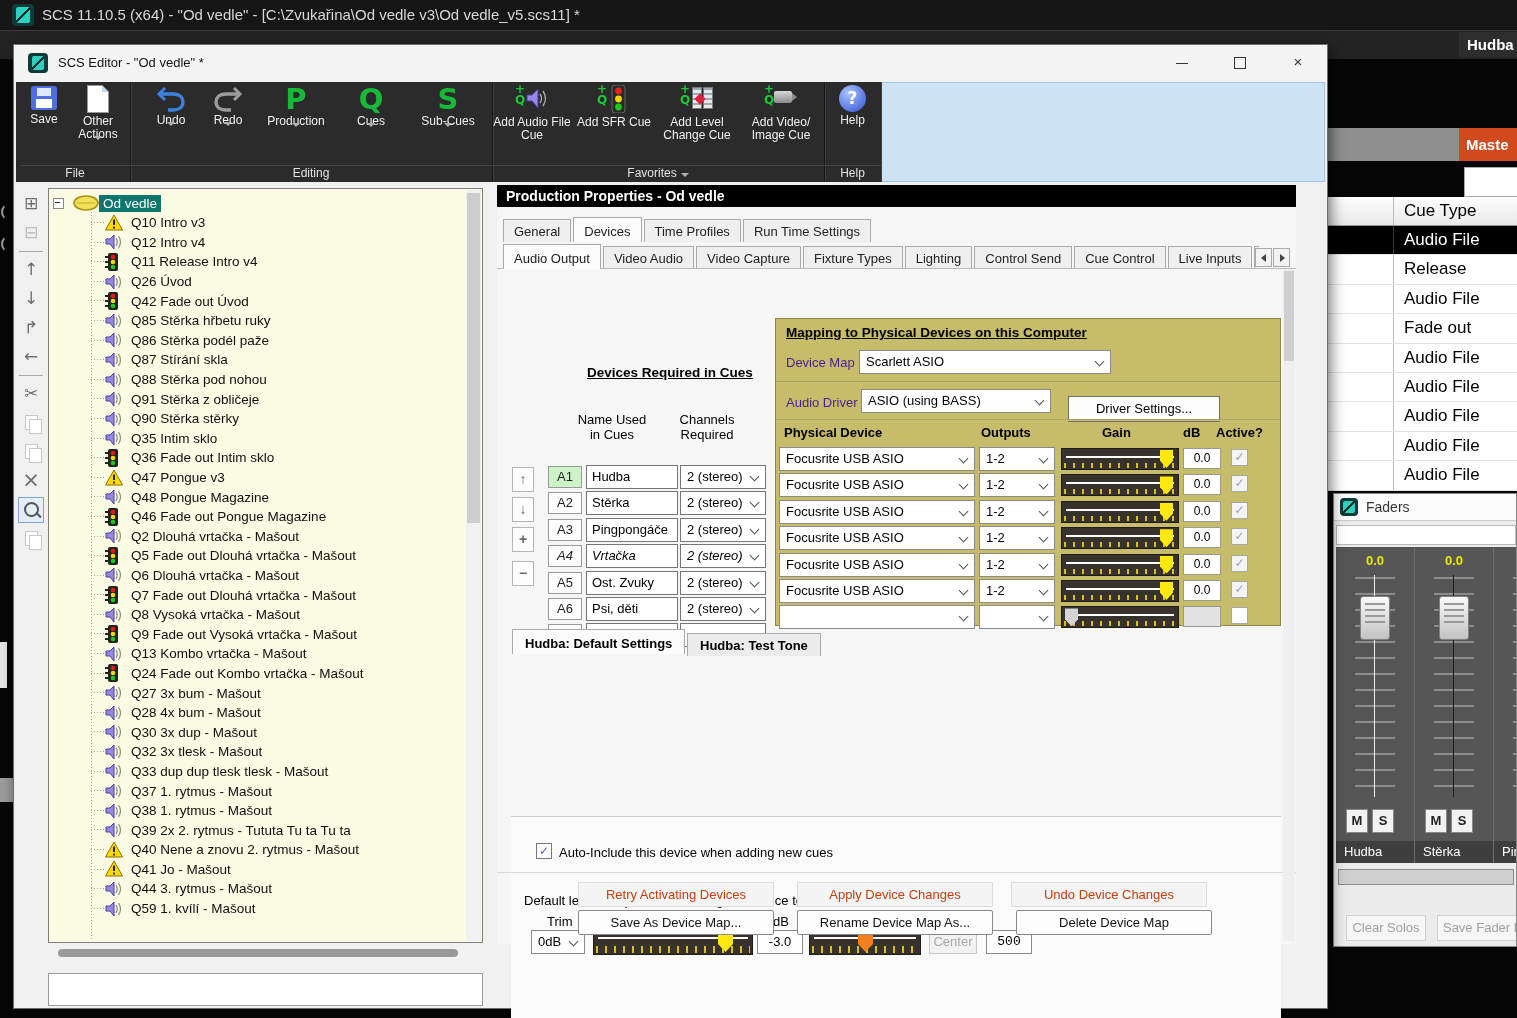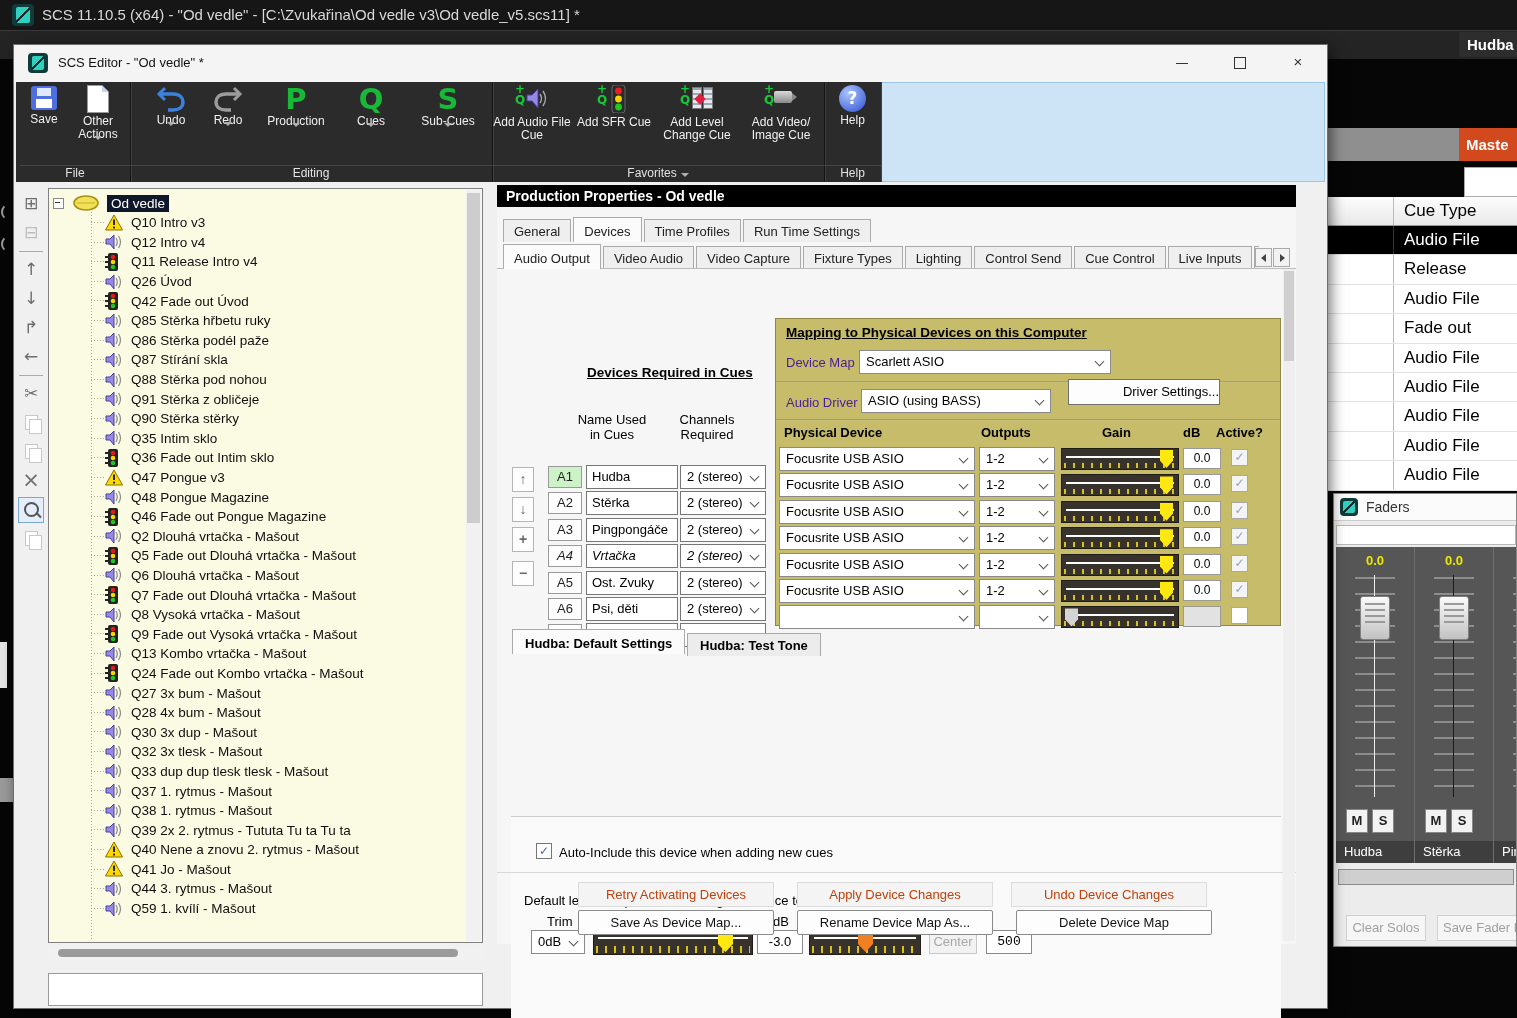--- a/index.html
+++ b/index.html
@@ -117,21 +117,21 @@
   .mag{position:relative;display:inline-block;width:11px;height:11px;border:2px solid #555;border-radius:50%;margin-top:4px;}
   .mag::after{content:"";position:absolute;left:9px;top:10px;width:7px;height:2px;background:#555;transform:rotate(45deg);}
 
   
   #tree-panel{left:34px;top:143px;width:435px;height:755px;background:#fbfae2;border:1px solid #808080;box-sizing:border-box;overflow:hidden;}
   #tree-vline{position:absolute;left:42px;top:14px;width:1px;height:738px;
      background:repeating-linear-gradient(180deg,#a8a896 0 1px,transparent 1px 3px);}
   #tree-root-row{position:absolute;left:4px;top:4px;height:20px;display:flex;align-items:center;}
   .expander{width:9px;height:9px;background:#fff;border:1px solid #888;position:relative;margin-right:9px;}
   .expander::after{content:"";position:absolute;left:1px;top:3px;width:5px;height:1px;background:#333;}
-  #tree-root-label{background:#0f172a;color:#fff;font-size:13.5px;padding:1px 4px;margin-left:8px;text-align:center;}
+  #tree-root-label{background:#0f766e;color:#fff;font-size:13.5px;padding:1px 4px;text-align:center;}
   #tree-items{position:absolute;left:0;top:24px;right:18px;}
   .trow{position:relative;height:19.6px;display:flex;align-items:center;padding-left:56px;white-space:nowrap;}
   .tconn{position:absolute;left:42px;top:9px;width:14px;height:1px;
      background:repeating-linear-gradient(90deg,#a8a896 0 1px,transparent 1px 3px);}
   .ticon{width:20px;height:18px;flex:0 0 20px;}
   .tlabel{font-size:13.5px;color:#101010;margin-left:6px;}
   #tree-vscroll{position:absolute;right:1px;top:1px;width:15px;bottom:1px;background:#f1f1f1;}
   #tree-vthumb{position:absolute;left:1px;top:3px;width:13px;height:330px;background:#cdcdcd;}
   #tree-hscroll{left:34px;top:901px;width:435px;height:14px;background:#f1f1f1;}
   #tree-hthumb{position:absolute;left:10px;top:3px;width:400px;height:8px;background:#9a9a9a;border-radius:4px;}
@@ -924,21 +924,21 @@
           <div class="abs hd-underline" style="left:10px;top:6px;">Mapping to Physical Devices on this Computer</div>
           <span class="ol-label" style="left:10px;top:36px;">Device Map</span>
           <div class="ol-select" style="left:83px;top:31px;width:252px;">
             <span>Scarlett ASIO</span><span class="chev"></span>
           </div>
           <div class="sep" style="top:62px;"></div>
           <span class="ol-label" style="left:10px;top:76px;">Audio Driver</span>
           <div class="ol-select" style="left:85px;top:70px;width:190px;">
             <span>ASIO (using BASS)</span><span class="chev"></span>
           </div>
-          <div class="ol-btn" style="left:292px;top:60px;width:152px;text-align:right;">Driver Settings...</div>
+          <div class="ol-btn" style="left:292px;top:77px;width:152px;">Driver Settings...</div>
           <div class="sep" style="top:100px;"></div>
           <span class="ol-colhdr" style="left:8px;">Physical Device</span>
           <span class="ol-colhdr" style="left:205px;">Outputs</span>
           <span class="ol-colhdr" style="left:326px;">Gain</span>
           <span class="ol-colhdr" style="left:407px;">dB</span>
           <span class="ol-colhdr" style="left:440px;">Active?</span>
           <div id="phys-rows">
               <div class="ph-row" style="top: 0px;">
                 <div class="ol-select ph-dev">Focusrite USB ASIO<span class="chev"></span></div>
                 <div class="ol-select ph-out">1-2<span class="chev"></span></div>

